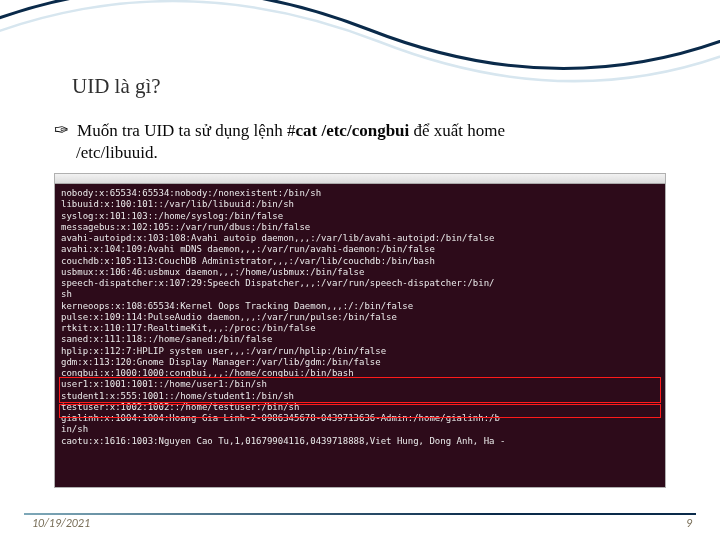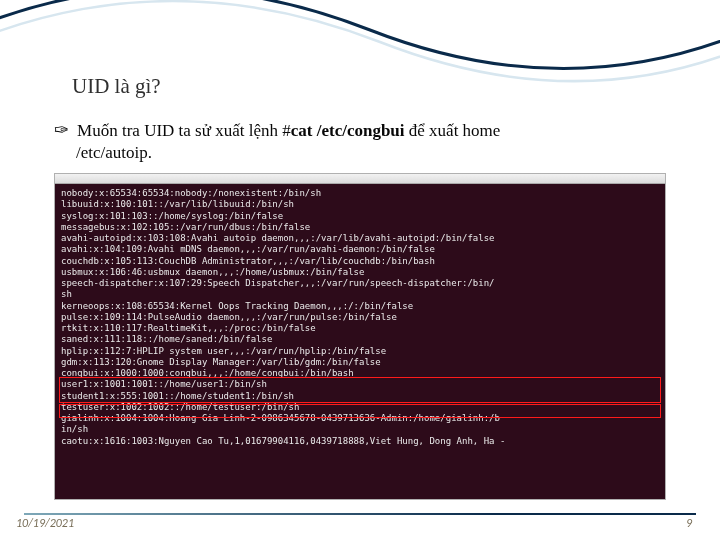--- a/index.html
+++ b/index.html
@@ -43,37 +43,37 @@
     height: 10px;
     background: linear-gradient(#f2f2f2,#dcdcdc);
     border-bottom: 1px solid #aaa;
   }
   .term {
     background: #2d0b1a;
     color: #eaeaea;
     font-family: 'DejaVu Sans Mono', Menlo, Consolas, monospace;
     font-size: 9px;
     line-height: 1.25;
-    padding: 4px 6px 18px 6px;
+    padding: 4px 6px 6px 6px;
     white-space: pre;
     position: relative;
   }
   .term .hl1 {
     position: absolute;
     border: 1.5px solid #ff1a1a;
     left: 4px; right: 4px;
     pointer-events: none;
   }
   .term .hl-a { top: 193px; height: 26px; }
   .term .hl-b { top: 220px; height: 14px; }
 
   .footer {
     position: absolute;
     bottom: 10px; left: 0; right: 0;
-    padding: 0 28px 0 16px;
+    padding: 0 28px 0 32px;
     display: flex; justify-content: space-between;
     font-size: 12px;
     font-style: italic;
     color: #786e58;
     font-family: Calibri, Arial, sans-serif;
   }
   .footer .underline {
     position: absolute;
     left: 24px; right: 24px; top: -3px;
     height: 1.5px;
@@ -87,24 +87,24 @@
   <path class="dark" d="M -10 88 Q 200 -20 430 70 T 870 40"></path>
   <path class="light" d="M -10 100 Q 210 -8 440 82 T 870 55"></path>
 </svg>
 
 <div class="content">
   <div class="title">UID là gì?</div>
 
   <div class="bullet-row">
     <span class="b-icon">✑</span>
     <span class="btext">
-      <span>Muốn tra UID ta sử xuất lệnh </span><span class="cmd">#</span><b class="cmd">cat /etc/congbui</b><span> để xuất home</span>
+      <span>Muốn tra UID ta sử dụng lệnh </span><span class="cmd">#</span><b class="cmd">cat /etc/congbui</b><span> để xuất home</span>
     </span>
   </div>
-  <div class="sub">/etc/autoip.</div>
+  <div class="sub">/etc/libuuid.</div>
 
   <div class="term-wrap">
     <div class="term-top"></div>
     <div class="term" id="term">nobody:x:65534:65534:nobody:/nonexistent:/bin/sh
 libuuid:x:100:101::/var/lib/libuuid:/bin/sh
 syslog:x:101:103::/home/syslog:/bin/false
 messagebus:x:102:105::/var/run/dbus:/bin/false
 avahi-autoipd:x:103:108:Avahi autoip daemon,,,:/var/lib/avahi-autoipd:/bin/false
 avahi:x:104:109:Avahi mDNS daemon,,,:/var/run/avahi-daemon:/bin/false
 couchdb:x:105:113:CouchDB Administrator,,,:/var/lib/couchdb:/bin/bash

